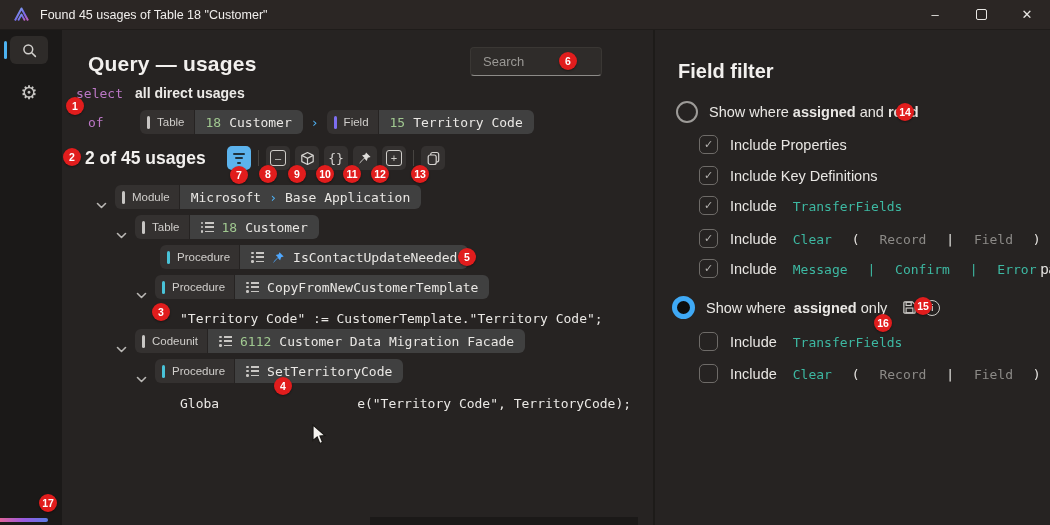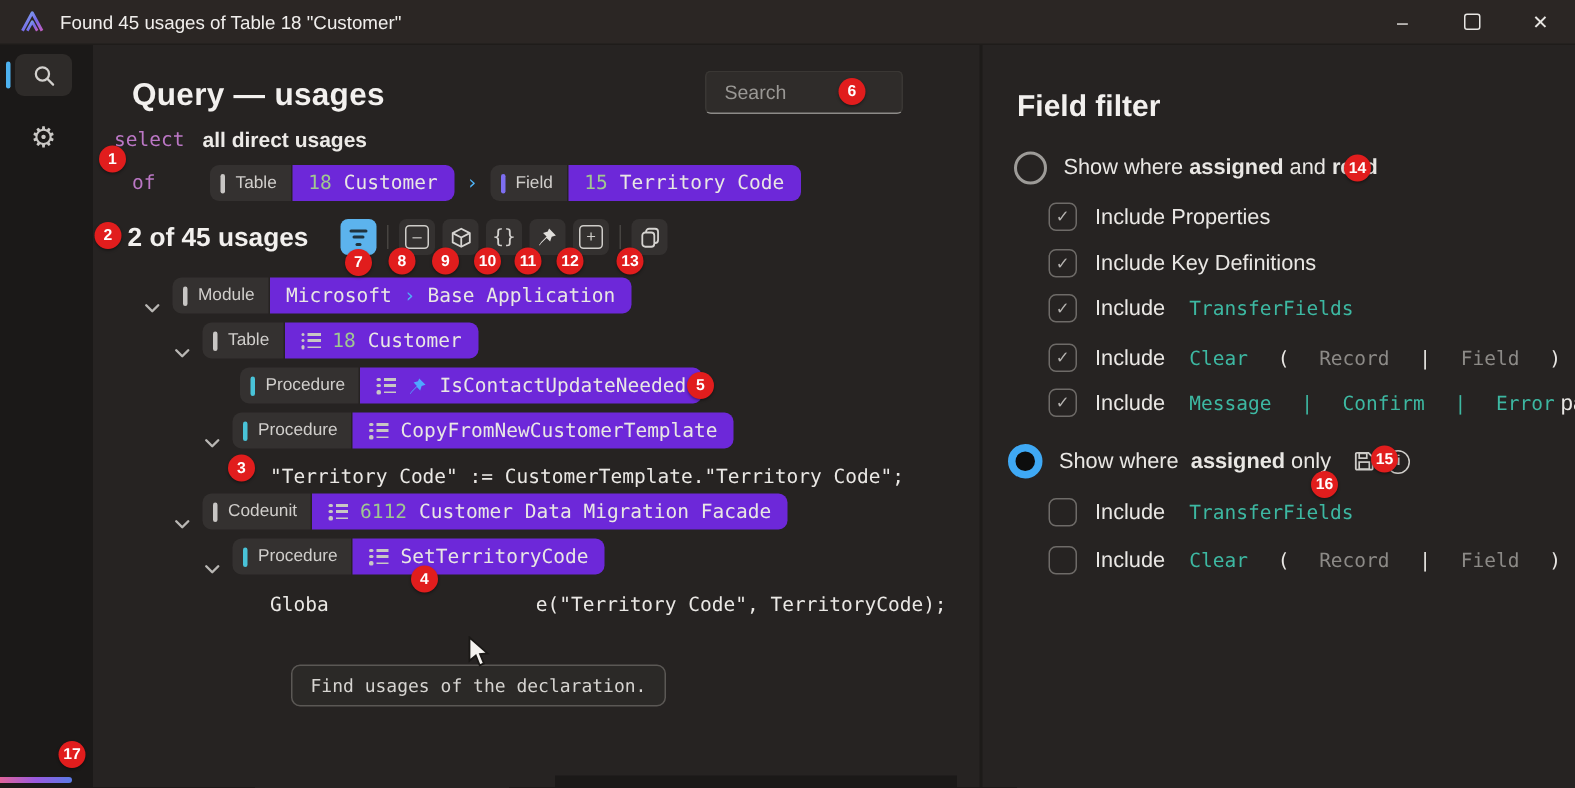--- a/index.html
+++ b/index.html
@@ -36,21 +36,21 @@
   .kw{color:#bb77c5;font-size:13px;}
   .selrow{position:absolute;display:flex;align-items:center;gap:12px;}
   .selval{font-size:14px;color:#eceae7;font-weight:600;}
   
   .chiprow{position:absolute;display:flex;align-items:center;gap:8px;height:24px;}
   .chiphead{display:inline-flex;align-items:center;gap:7px;background:#343130;height:24px;
             padding:0 9px 0 7px;border-radius:6px 0 0 6px;}
   .bar{width:3px;height:13px;border-radius:2px;}
   .bar.gray{background:#c8c6c4;} .bar.purple{background:#7d6ef0;} .bar.cyan{background:#49c3d8;}
   .kind{font-size:11.5px;color:#d0cecb;}
-  .chipval{display:inline-flex;align-items:center;gap:8px;background:#6d28d9;height:24px;
+  .chipval{display:inline-flex;align-items:center;gap:8px;background:#404040;height:24px;
            padding:0 11px;border-radius:0 6px 6px 0;margin-left:1px;
            font-family:"DejaVu Sans Mono",monospace;font-size:13px;color:#e9e7e4;}
   .num{color:#a0c890;}
   .bluesep{color:#4fb3f6;font-family:"DejaVu Sans Mono",monospace;font-size:13px;}
   
   .count{position:absolute;font-size:17.5px;font-weight:700;color:#f2f0ee;}
   .toolbar{position:absolute;display:flex;align-items:center;gap:5px;}
   .tbtn{width:24px;height:24px;border-radius:5px;background:#343130;display:flex;
         align-items:center;justify-content:center;color:#d5d3d0;}
   .tbtn.active{background:#5cb3ed;}
@@ -397,21 +397,20 @@
     </span>
   </div>
 
   <div class="r" style="left:180px;top:385px;">
     <span class="code">Globa</span>
     <span style="width:122px;"></span>
     <span class="code">e("Territory Code", TerritoryCode);</span>
   </div>
 
 
-  <div class="tooltip">Find usages of the declaration.</div>
 
   <span class="cursor">
     <svg width="16" height="22" viewBox="0 0 16 22">
       <path d="M1 1 L1 16.5 L5.2 13 L7.8 19.5 L10.6 18.3 L8 12 L13 11.6 Z" fill="#f5f3f0" stroke="#1a1816" stroke-width="1.2"></path>
     </svg>
   </span>
 
   <div class="h2" style="left:678px;top:60px;">Field filter</div>
 
   <div class="optrow" style="left:676px;top:101px;">

